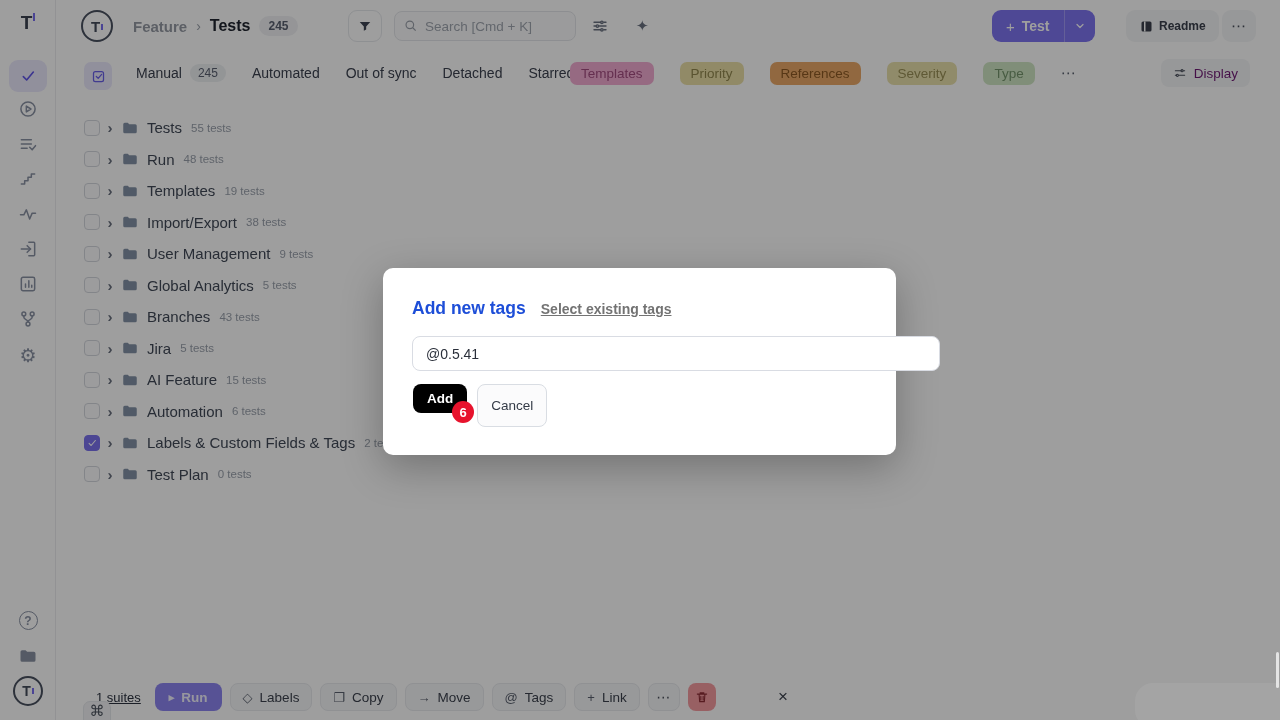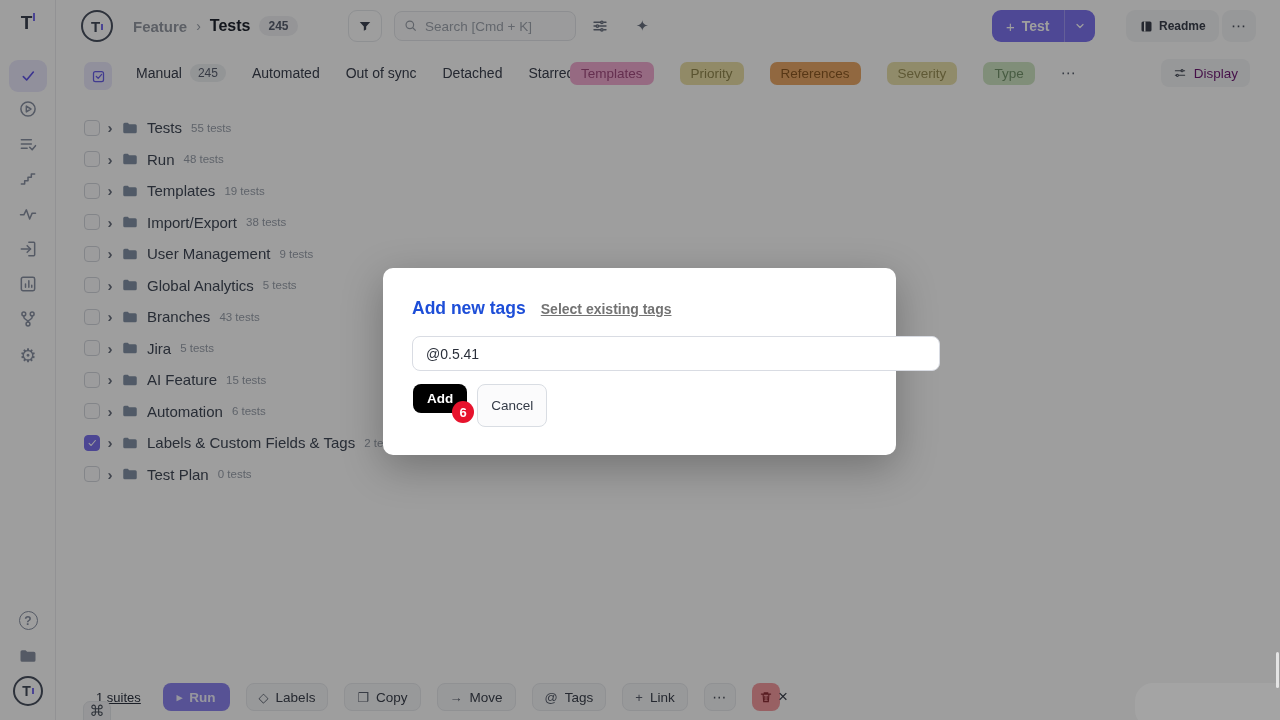--- a/index.html
+++ b/index.html
@@ -69,21 +69,21 @@
   .cbx { width:16px; height:16px; border:1.5px solid #d4d7de; border-radius:4px; background:#fcfcfd; margin-right:6px; display:flex; align-items:center; justify-content:center; flex:none; }
   .cbx svg { width:10px; height:10px; stroke:#fff; fill:none; stroke-width:2.6; stroke-linecap:round; stroke-linejoin:round; visibility:hidden; }
   .cbx.checked { background:#7b72ee; border-color:#7b72ee; }
   .cbx.checked svg { visibility:visible; }
   .trow .chev { color:#69707e; font-size:15px; font-weight:600; margin-right:7px; width:8px; text-align:center; }
   .trow svg.fold { width:18px; height:18px; fill:#8492a6; margin-right:8px; flex:none; }
   .tname { font-size:15px; color:#414957; font-weight:500; margin-right:9px; white-space:nowrap; }
   .tcount { font-size:11.5px; color:#9aa1ac; white-space:nowrap; }
 
   
-  .btoolbar { position:absolute; left:96px; top:683px; display:flex; align-items:center; gap:16px; z-index:2; }
+  .btoolbar { position:absolute; left:96px; top:683px; display:flex; align-items:center; gap:8px; z-index:2; }
   .suites-link { font-size:13px; color:#2c3340; font-weight:500; text-decoration:underline; margin-right:6px; cursor:pointer; white-space:nowrap; }
   .bbtn { height:28px; border-radius:8px; background:#f6f7f8; border:1px solid #e8eaee; display:flex; align-items:center; gap:7px; padding:0 12px; font-size:13.5px; color:#3c424e; font-weight:500; cursor:pointer; white-space:nowrap; }
   .bbtn .bicon { color:#5b6270; font-size:13px; }
   .run-btn { height:28px; border-radius:8px; background:#8d85f0; border:0; color:#f3f2ff; display:flex; align-items:center; gap:7px; padding:0 14px; font-size:13.5px; font-weight:600; cursor:pointer; }
   .run-btn .ricon { font-size:11px; }
   .mini-btn { width:32px; height:28px; border-radius:8px; background:#f6f7f8; border:1px solid #e8eaee; color:#4a505c; display:flex; align-items:center; justify-content:center; font-size:14px; letter-spacing:1px; cursor:pointer; }
   .trash-btn { width:28px; height:28px; border-radius:8px; background:#f59ba1; border:0; display:flex; align-items:center; justify-content:center; cursor:pointer; }
   .trash-btn svg { width:14px; height:14px; stroke:#8e2e36; fill:none; stroke-width:1.9; stroke-linecap:round; }
   .close-x { position:absolute; left:770px; top:683px; width:26px; height:28px; display:flex; align-items:center; justify-content:center; color:#3c424e; font-size:17px; cursor:pointer; z-index:2; }
   .cmd-chip { position:absolute; left:83px; top:701px; width:28px; height:26px; border-radius:7px; background:#f2f3f5; border:1px solid #e6e8ec; display:flex; align-items:flex-start; justify-content:center; color:#4a505c; font-size:15px; z-index:2; }

